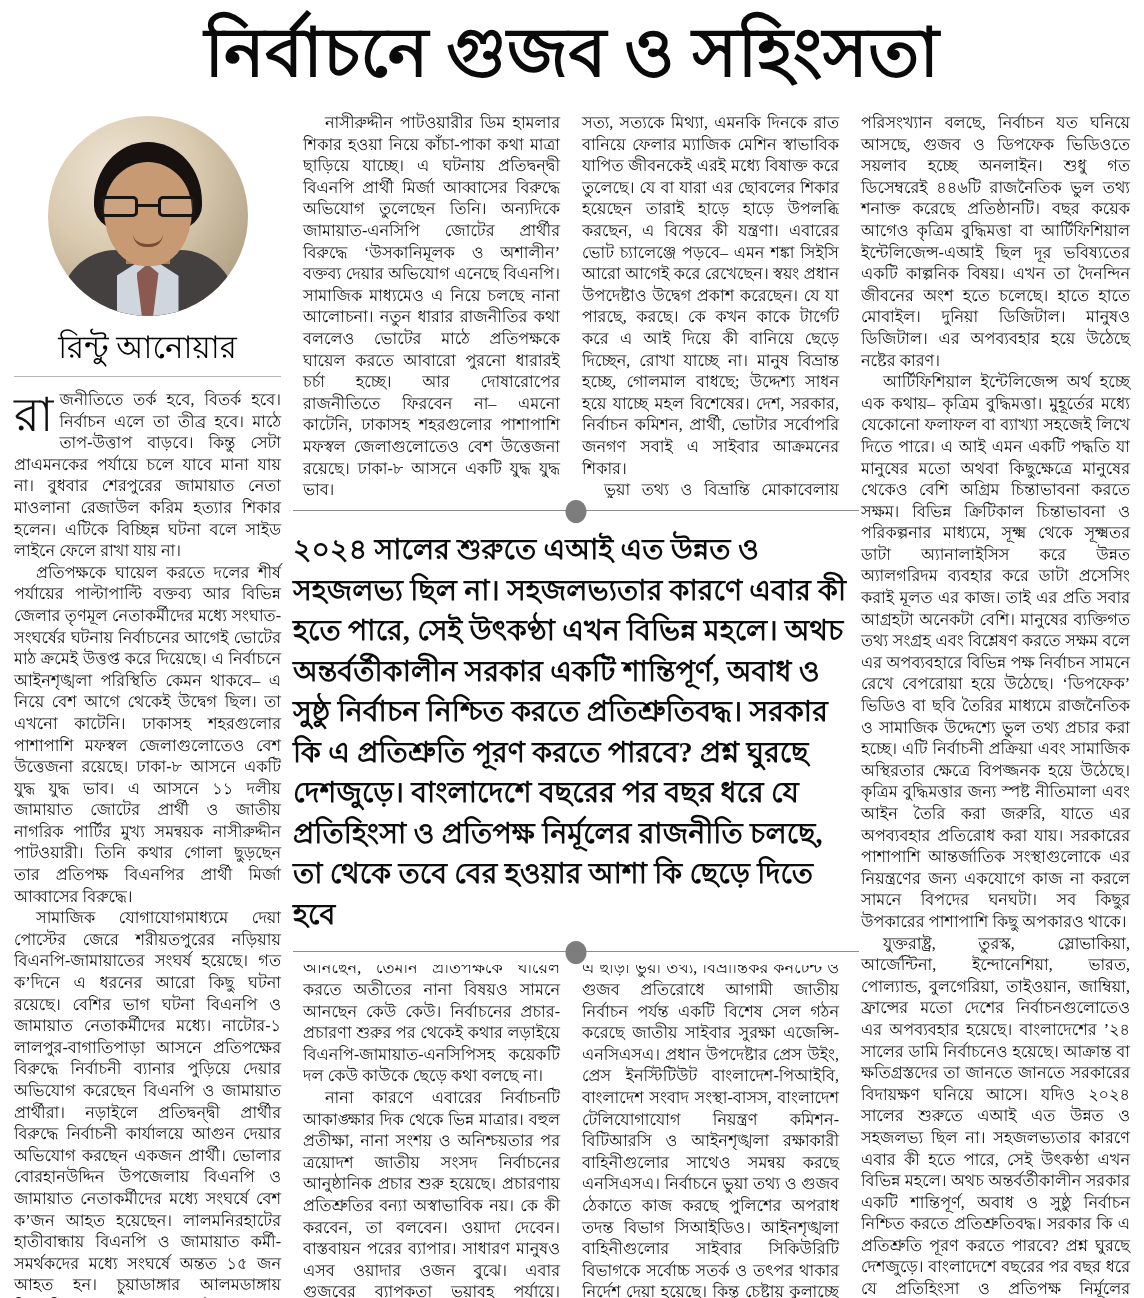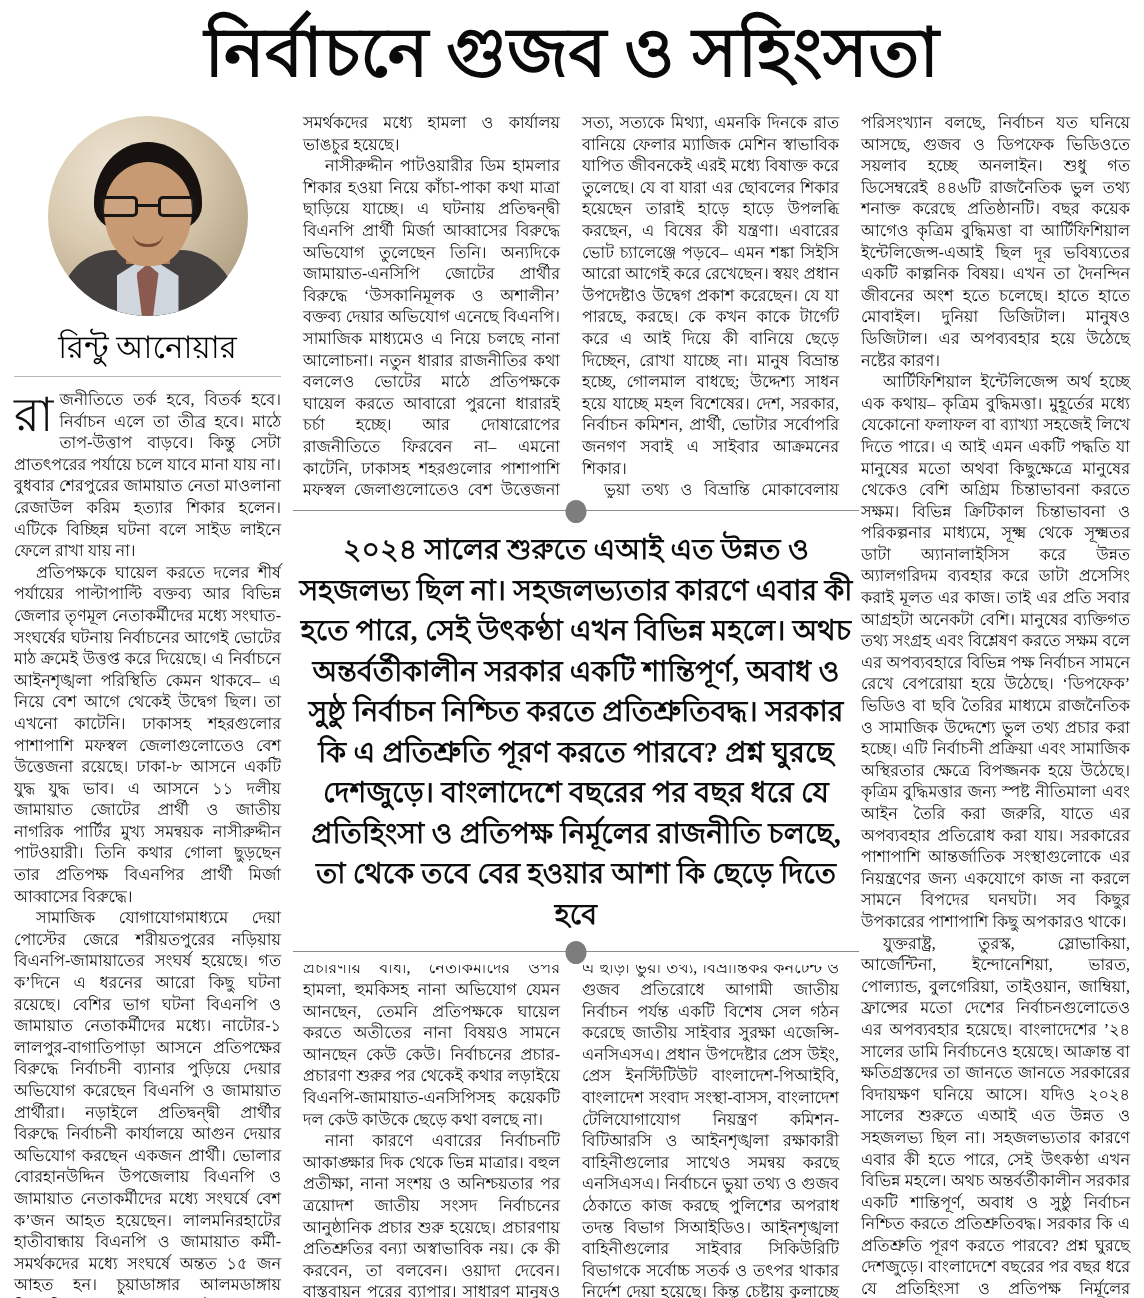--- a/index.html
+++ b/index.html
@@ -253,21 +253,21 @@
     transform: translateX(-50%);
     width: 21px;
     height: 23px;
     border-radius: 50%;
     background: #7d7d7d;
   }
   .pq-text {
     font-size: 28.4px;
     line-height: 40.5px;
     font-weight: 700;
-    text-align: center;
+    text-align: left;
     color: #0d0d0d;
     margin: 6px 0 4px 0;
     letter-spacing: 0.1px;
   }
 </style>
 </head>
 <body>
 
 <div class="page">
 
@@ -299,27 +299,26 @@
           <div class="p-hair"></div>
           <div class="p-face"></div>
           <div class="p-glasses"></div>
           <div class="p-bridge"></div>
           <div class="p-smile"></div>
         </div>
         <div class="author-name">রিন্টু আনোয়ার</div>
         <div class="author-rule"></div>
       </div>
 
-      <p class="body no-indent dropcap-para"><span class="dropcap">রা</span><span>জনীতিতে তর্ক হবে, বিতর্ক হবে। নির্বাচন এলে তা তীব্র হবে। মাঠে তাপ-উত্তাপ বাড়বে। কিন্তু সেটা প্রাতৎপরের পর্যায়ে চলে যাবে মানা যায় না। বুধবার শেরপুরের জামায়াত নেতা মাওলানা রেজাউল করিম হত্যার শিকার হলেন। এটিকে বিচ্ছিন্ন ঘটনা বলে সাইড লাইনে ফেলে রাখা যায় না।</span></p>
+      <p class="body no-indent dropcap-para"><span class="dropcap">রা</span><span>জনীতিতে তর্ক হবে, বিতর্ক হবে। নির্বাচন এলে তা তীব্র হবে। মাঠে তাপ-উত্তাপ বাড়বে। কিন্তু সেটা প্রাএমনকের পর্যায়ে চলে যাবে মানা যায় না। বুধবার শেরপুরের জামায়াত নেতা মাওলানা রেজাউল করিম হত্যার শিকার হলেন। এটিকে বিচ্ছিন্ন ঘটনা বলে সাইড লাইনে ফেলে রাখা যায় না।</span></p>
       <p class="body">প্রতিপক্ষকে ঘায়েল করতে দলের শীর্ষ পর্যায়ের পাল্টাপাল্টি বক্তব্য আর বিভিন্ন জেলার তৃণমূল নেতাকর্মীদের মধ্যে সংঘাত-সংঘর্ষের ঘটনায় নির্বাচনের আগেই ভোটের মাঠ ক্রমেই উত্তপ্ত করে দিয়েছে। এ নির্বাচনে আইনশৃঙ্খলা পরিস্থিতি কেমন থাকবে– এ নিয়ে বেশ আগে থেকেই উদ্বেগ ছিল। তা এখনো কাটেনি। ঢাকাসহ শহরগুলোর পাশাপাশি মফস্বল জেলাগুলোতেও বেশ উত্তেজনা রয়েছে। ঢাকা-৮ আসনে একটি যুদ্ধ যুদ্ধ ভাব। এ আসনে ১১ দলীয় জামায়াত জোটের প্রার্থী ও জাতীয় নাগরিক পার্টির মুখ্য সমন্বয়ক নাসীরুদ্দীন পাটওয়ারী। তিনি কথার গোলা ছুড়ছেন তার প্রতিপক্ষ বিএনপির প্রার্থী মির্জা আব্বাসের বিরুদ্ধে।</p>
       <p class="body">সামাজিক যোগাযোগমাধ্যমে দেয়া পোস্টের জেরে শরীয়তপুরের নড়িয়ায় বিএনপি-জামায়াতের সংঘর্ষ হয়েছে। গত ক’দিনে এ ধরনের আরো কিছু ঘটনা রয়েছে। বেশির ভাগ ঘটনা বিএনপি ও জামায়াত নেতাকর্মীদের মধ্যে। নাটোর-১ লালপুর-বাগাতিপাড়া আসনে প্রতিপক্ষের বিরুদ্ধে নির্বাচনী ব্যানার পুড়িয়ে দেয়ার অভিযোগ করেছেন বিএনপি ও জামায়াত প্রার্থীরা। নড়াইলে প্রতিদ্বন্দ্বী প্রার্থীর বিরুদ্ধে নির্বাচনী কার্যালয়ে আগুন দেয়ার অভিযোগ করছেন একজন প্রার্থী। ভোলার বোরহানউদ্দিন উপজেলায় বিএনপি ও জামায়াত নেতাকর্মীদের মধ্যে সংঘর্ষে বেশ ক’জন আহত হয়েছেন। লালমনিরহাটের হাতীবান্ধায় বিএনপি ও জামায়াত কর্মী-সমর্থকদের মধ্যে সংঘর্ষে অন্তত ১৫ জন আহত হন। চুয়াডাঙ্গার আলমডাঙ্গায় বিএনপি ও জামায়াত সমর্থকদের মধ্যে সংঘর্ষে অন্তত ১৩ জন আহত হয়েছেন। ময়মনসিংহে বিএনপির প্রার্থী ও দলটির বিদ্রোহী প্রার্থীর</p>
     </div>
 
     <div class="col col-2">
-      <p class="body no-indent">সমর্থকদের মধ্যে হামলা ও কার্যালয় ভাঙচুর হয়েছে।</p>
       <p class="body">নাসীরুদ্দীন পাটওয়ারীর ডিম হামলার শিকার হওয়া নিয়ে কাঁচা-পাকা কথা মাত্রা ছাড়িয়ে যাচ্ছে। এ ঘটনায় প্রতিদ্বন্দ্বী বিএনপি প্রার্থী মির্জা আব্বাসের বিরুদ্ধে অভিযোগ তুলেছেন তিনি। অন্যদিকে জামায়াত-এনসিপি জোটের প্রার্থীর বিরুদ্ধে ‘উসকানিমূলক ও অশালীন’ বক্তব্য দেয়ার অভিযোগ এনেছে বিএনপি। সামাজিক মাধ্যমেও এ নিয়ে চলছে নানা আলোচনা। নতুন ধারার রাজনীতির কথা বললেও ভোটের মাঠে প্রতিপক্ষকে ঘায়েল করতে আবারো পুরনো ধারারই চর্চা হচ্ছে। আর দোষারোপের রাজনীতিতে ফিরবেন না– এমনো কাটেনি, ঢাকাসহ শহরগুলোর পাশাপাশি মফস্বল জেলাগুলোতেও বেশ উত্তেজনা রয়েছে। ঢাকা-৮ আসনে একটি যুদ্ধ যুদ্ধ ভাব।</p>
       <div style="height:392px"></div>
       <p class="body no-indent">গালমন্দ নয়, একে অন্যের বিরুদ্ধে প্রচারণায় বাধা, নেতাকর্মীদের ওপর হামলা, হুমকিসহ নানা অভিযোগ যেমন আনছেন, তেমনি প্রতিপক্ষকে ঘায়েল করতে অতীতের নানা বিষয়ও সামনে আনছেন কেউ কেউ। নির্বাচনের প্রচার-প্রচারণা শুরুর পর থেকেই কথার লড়াইয়ে বিএনপি-জামায়াত-এনসিপিসহ কয়েকটি দল কেউ কাউকে ছেড়ে কথা বলছে না।</p>
       <p class="body">নানা কারণে এবারের নির্বাচনটি আকাঙ্ক্ষার দিক থেকে ভিন্ন মাত্রার। বহুল প্রতীক্ষা, নানা সংশয় ও অনিশ্চয়তার পর ত্রয়োদশ জাতীয় সংসদ নির্বাচনের আনুষ্ঠানিক প্রচার শুরু হয়েছে। প্রচারণায় প্রতিশ্রুতির বন্যা অস্বাভাবিক নয়। কে কী করবেন, তা বলবেন। ওয়াদা দেবেন। বাস্তবায়ন পরের ব্যাপার। সাধারণ মানুষও এসব ওয়াদার ওজন বুঝে। এবার গুজবের ব্যাপকতা ভয়াবহ পর্যায়ে। গুজব, মিথ্যাকে</p>
     </div>
 
     <div class="col col-3">
       <p class="body no-indent">সত্য, সত্যকে মিথ্যা, এমনকি দিনকে রাত বানিয়ে ফেলার ম্যাজিক মেশিন স্বাভাবিক যাপিত জীবনকেই এরই মধ্যে বিষাক্ত করে তুলেছে। যে বা যারা এর ছোবলের শিকার হয়েছেন তারাই হাড়ে হাড়ে উপলব্ধি করছেন, এ বিষের কী যন্ত্রণা। এবারের ভোট চ্যালেঞ্জে পড়বে– এমন শঙ্কা সিইসি আরো আগেই করে রেখেছেন। স্বয়ং প্রধান উপদেষ্টাও উদ্বেগ প্রকাশ করেছেন। যে যা পারছে, করছে। কে কখন কাকে টার্গেট করে এ আই দিয়ে কী বানিয়ে ছেড়ে দিচ্ছেন, রোখা যাচ্ছে না। মানুষ বিভ্রান্ত হচ্ছে, গোলমাল বাধছে; উদ্দেশ্য সাধন হয়ে যাচ্ছে মহল বিশেষের। দেশ, সরকার, নির্বাচন কমিশন, প্রার্থী, ভোটার সর্বোপরি জনগণ সবাই এ সাইবার আক্রমনের শিকার।</p>
       <p class="body">ভুয়া তথ্য ও বিভ্রান্তি মোকাবেলায় জাতিসঙ্ঘের মানবাধিকার কার্যালয়,</p>
       <div style="height:392px"></div>

